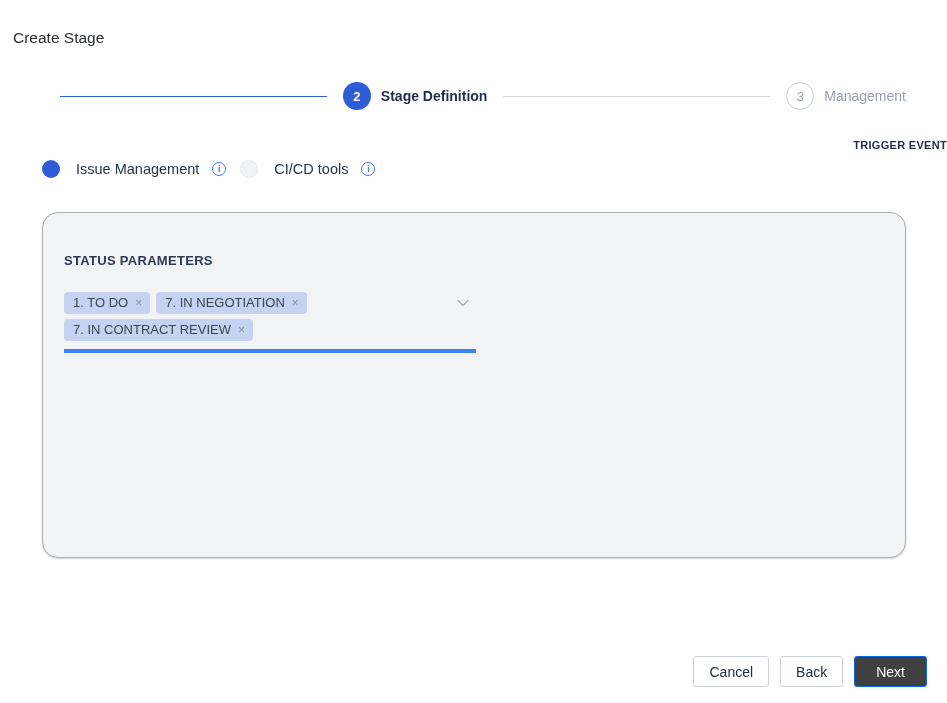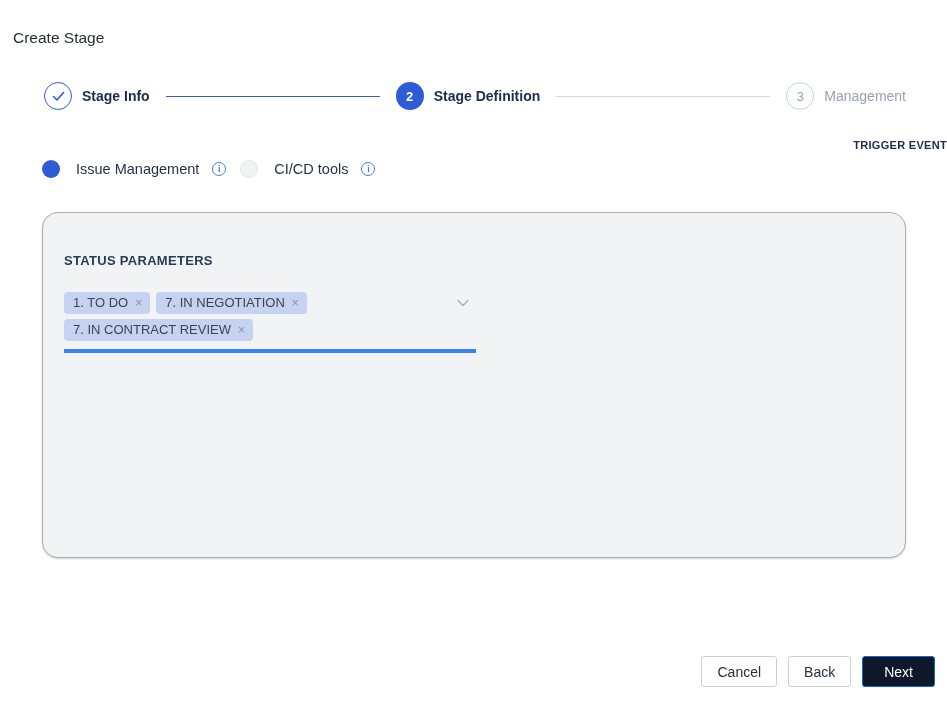--- a/index.html
+++ b/index.html
@@ -42,42 +42,34 @@
   .panel-title { font-size:13px; font-weight:700; letter-spacing:0.3px; color:#2b3a55; }
   .select-field { position:relative; width:412px; margin-top:24px;
     padding:0 48px 8px 0; border-bottom:4px solid #3b82f6;
     display:flex; flex-wrap:wrap; gap:5px 6px; cursor:pointer; }
   .chip { display:inline-flex; align-items:center; gap:7px; background:#c6d2f1;
     border-radius:4px; padding:3px 8px 4px 9px; font-size:13px; color:#3e444e; white-space:nowrap; }
   .chip-x { color:#8d929b; font-size:12px; cursor:pointer; line-height:1; }
   .chevron { position:absolute; right:6px; top:6px; width:14px; height:10px; }
 
   
-  .footer { position:absolute; top:656px; right:12px; display:flex; gap:11px; }
+  .footer { position:absolute; top:656px; right:20px; display:flex; gap:11px; }
   .btn { height:31px; font-size:14px; border-radius:3px; cursor:pointer;
     font-family:"Liberation Sans", sans-serif; display:inline-flex;
     align-items:center; justify-content:center; }
   .btn.secondary { background:#ffffff; border:1px solid #ccd0d6; color:#253041; padding:0 15px; }
-  .btn.primary { background:#0f172a; border:1px solid #0c66e4; color:#ffffff;
+  .btn.primary { background:#404040; border:1px solid #0c66e4; color:#ffffff;
     padding:0 21px; font-weight:500; }
 </style>
 </head>
 <body>
 
 <div class="page-title">Create Stage</div>
 
 <div class="stepper">
-  <div class="step done">
-    <span class="step-circle done">
-      <svg width="13" height="11" viewBox="0 0 13 11">
-        <polyline points="1.5,5.5 5,9 11.5,1.5" fill="none" stroke="#2e5cd6" stroke-width="1.6" stroke-linecap="round" stroke-linejoin="round"></polyline>
-      </svg>
-    </span>
-    <span class="step-label">Stage Info</span>
-  </div>
   <div class="connector done-line"></div>
   <div class="step active">
     <span class="step-circle active">2</span>
     <span class="step-label">Stage Definition</span>
   </div>
   <div class="connector future-line"></div>
   <div class="step future">
     <span class="step-circle future">3</span>
     <span class="step-label">Management</span>
   </div>

